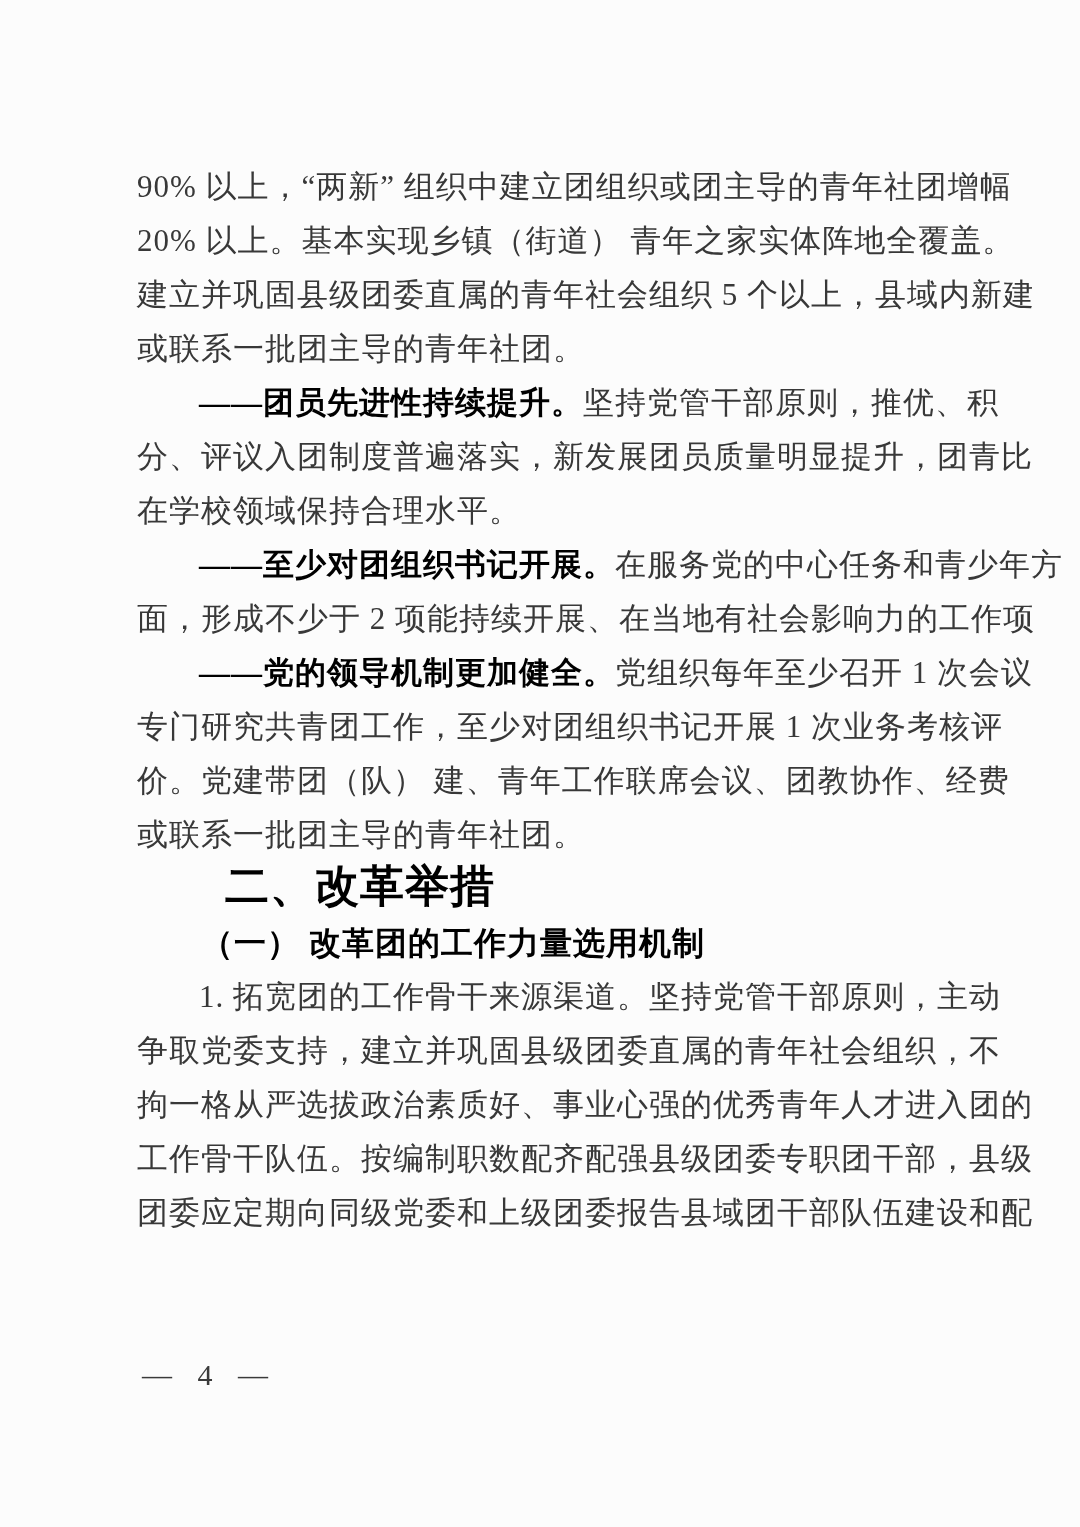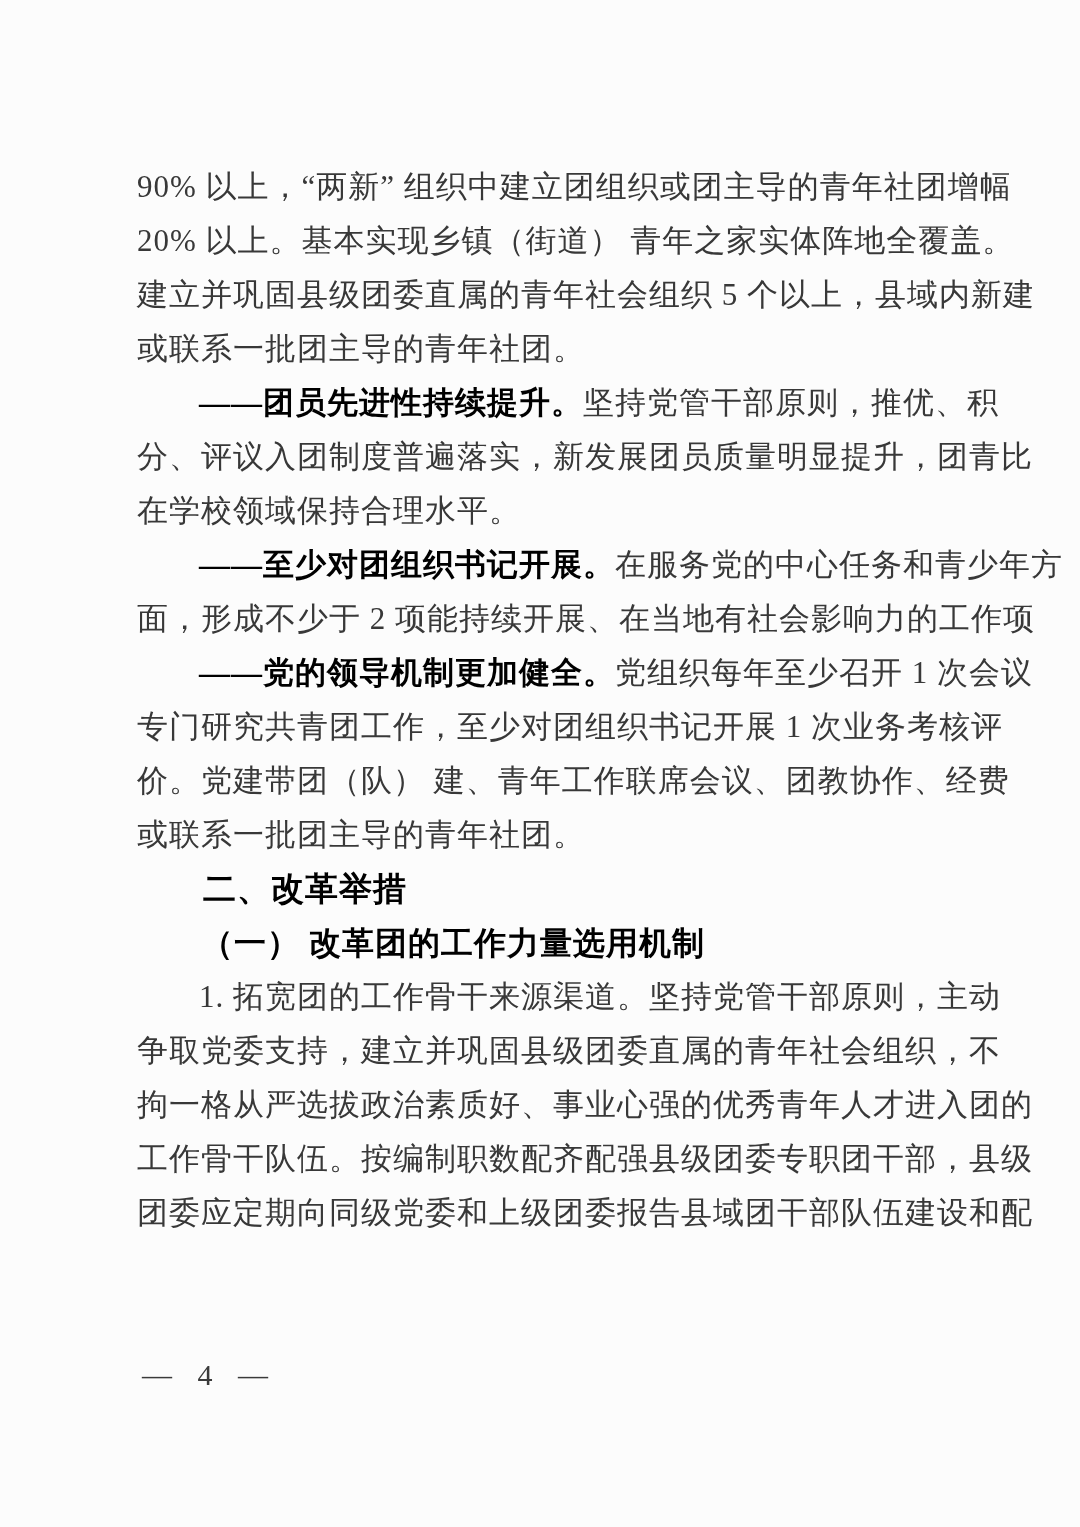--- a/index.html
+++ b/index.html
@@ -33,23 +33,23 @@
     white-space: nowrap;
     letter-spacing: 1px;
   }
   .line.end {
     text-align-last: left;
   }
   .line.indent {
     text-indent: 2em;
   }
   .line.h1 {
-    font-family: Liberation Sans, sans-serif;
+    font-family: Liberation Mono, monospace;
     font-weight: 700;
-    font-size: 33px;
+    font-size: 44px;
     color: #2c2c2c;
     text-indent: 2em;
   }
   .line.h2 {
     font-weight: 700;
     font-size: 32px;
     color: #2e2e2e;
     text-indent: 2em;
   }
   .b {

